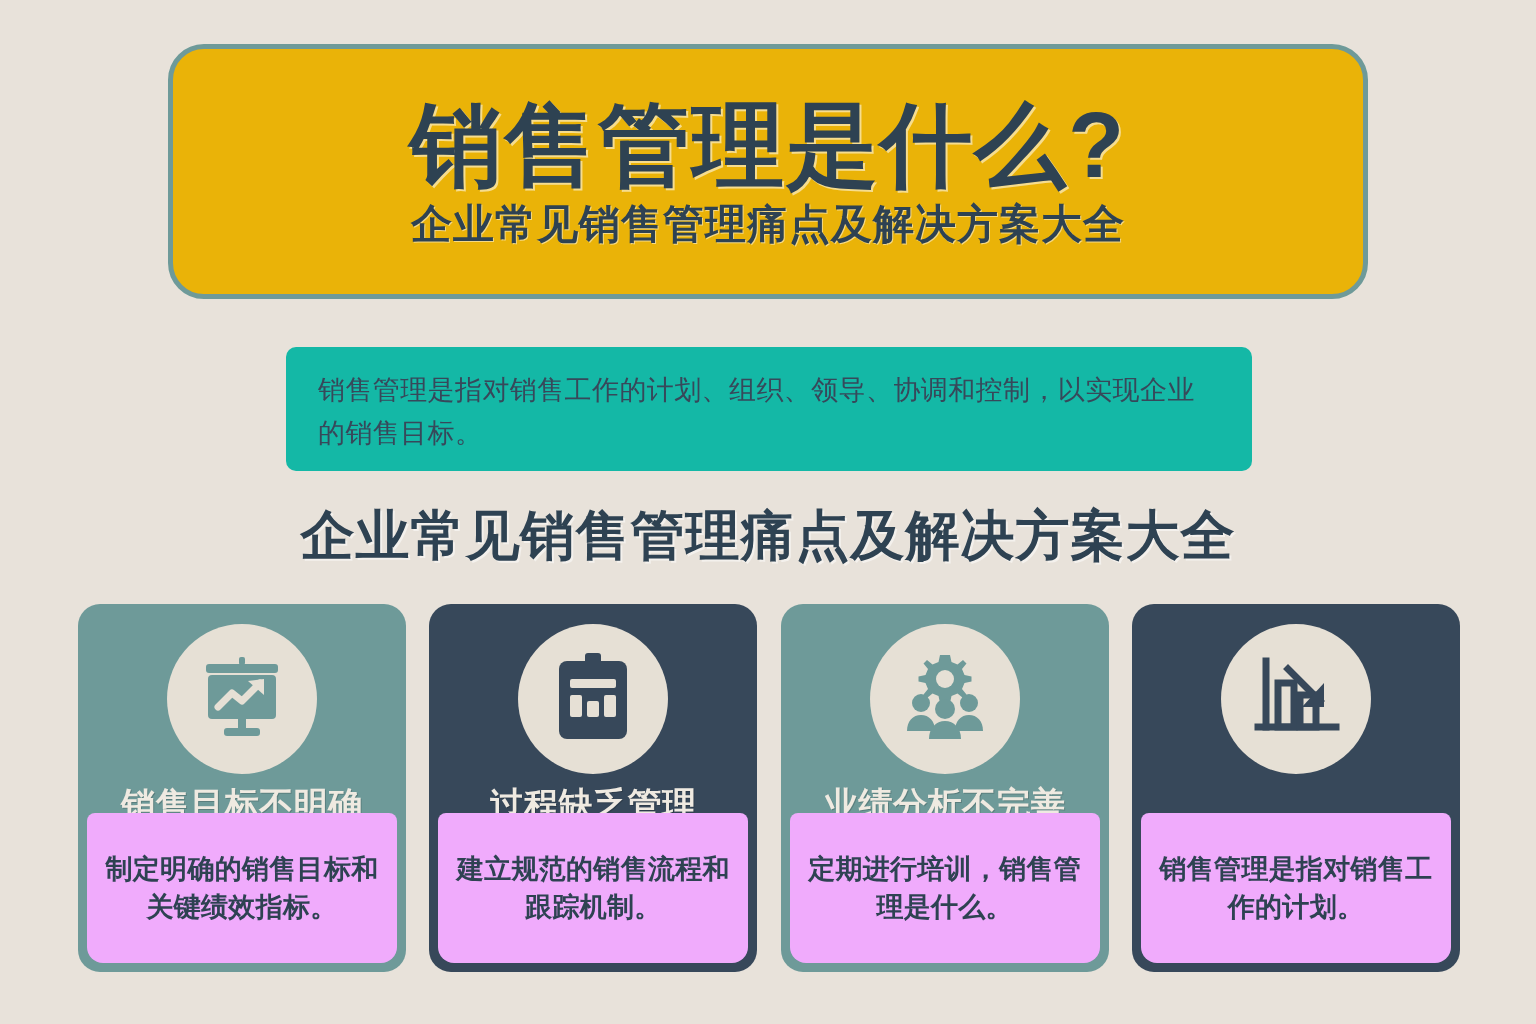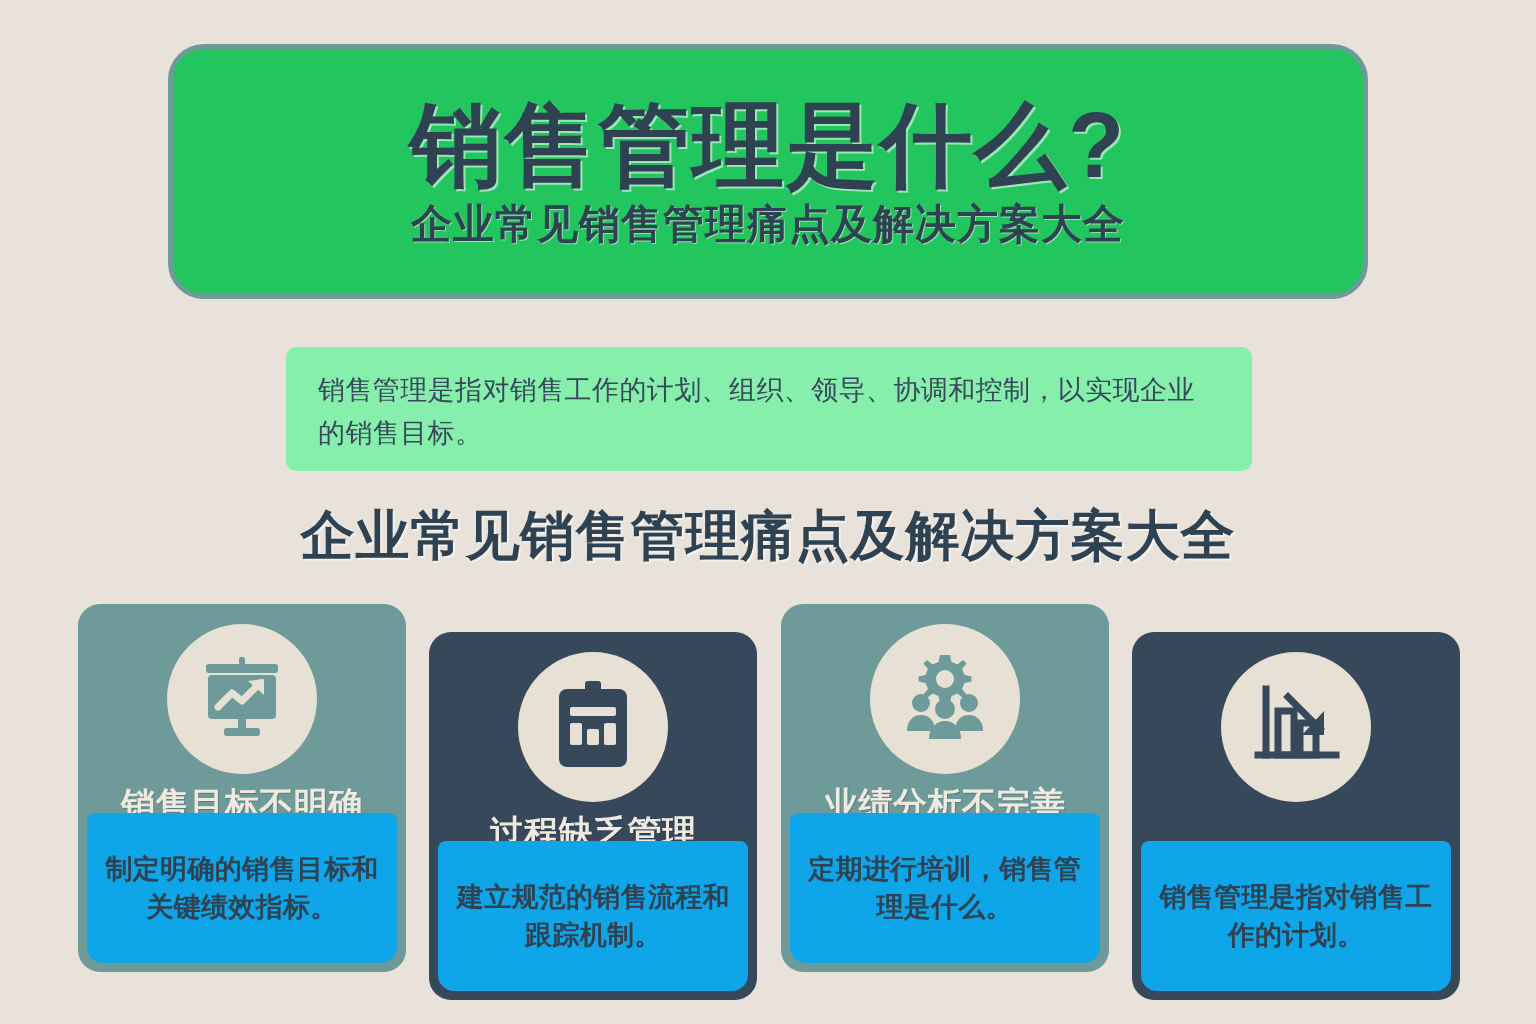--- a/index.html
+++ b/index.html
@@ -18,21 +18,21 @@
   
   .title-banner {
     position: absolute;
     left: 168px;
     top: 44px;
     width: 1200px;
     height: 255px;
     box-sizing: border-box;
     border: 5px solid #6E9A99;
     border-radius: 36px;
-    background: #22c55e;
+    background: #eab308;
     display: flex;
     flex-direction: column;
     align-items: center;
     justify-content: center;
   }
   .main-title {
     font-size: 92px;
     font-weight: 700;
     color: #2E4252;
     letter-spacing: 2px;
@@ -53,21 +53,21 @@
   }
 
   
   .desc-panel {
     position: absolute;
     left: 286px;
     top: 347px;
     width: 966px;
     height: 124px;
     box-sizing: border-box;
-    background: #86efac;
+    background: #14b8a6;
     border-radius: 10px;
     padding: 22px 30px 0 32px;
   }
   .desc-text {
     font-size: 27px;
     line-height: 1.58;
     color: #37485A;
     font-weight: 500;
     letter-spacing: 0.4px;
     margin: 0;
@@ -103,21 +103,21 @@
     height: 368px;
     border-radius: 22px;
     box-sizing: border-box;
     display: flex;
     flex-direction: column;
     align-items: center;
     position: relative;
     overflow: hidden;
   }
   .card.teal   { background: #6E9A99; }
-  .card.navy   { background: #37485A; margin-top: 28px; }
+  .card.navy   { background: #37485A; }
 
   .card-icon-wrap {
     margin-top: 20px;
     width: 150px;
     height: 150px;
     border-radius: 50%;
     background: #E6E0D5;
     display: flex;
     align-items: center;
     justify-content: center;
@@ -130,21 +130,21 @@
     letter-spacing: 0.5px;
     text-shadow: 1px 1px 0 rgba(0,0,0,0.18);
     white-space: nowrap;
   }
   .card-body {
     position: absolute;
     left: 9px;
     right: 9px;
     bottom: 9px;
     height: 150px;
-    background: #0ea5e9;
+    background: #f0abfc;
     border-radius: 8px 8px 16px 16px;
     display: flex;
     align-items: center;
     justify-content: center;
     padding: 0 16px;
     box-sizing: border-box;
   }
   .card-body-text {
     font-size: 27px;
     line-height: 1.42;

